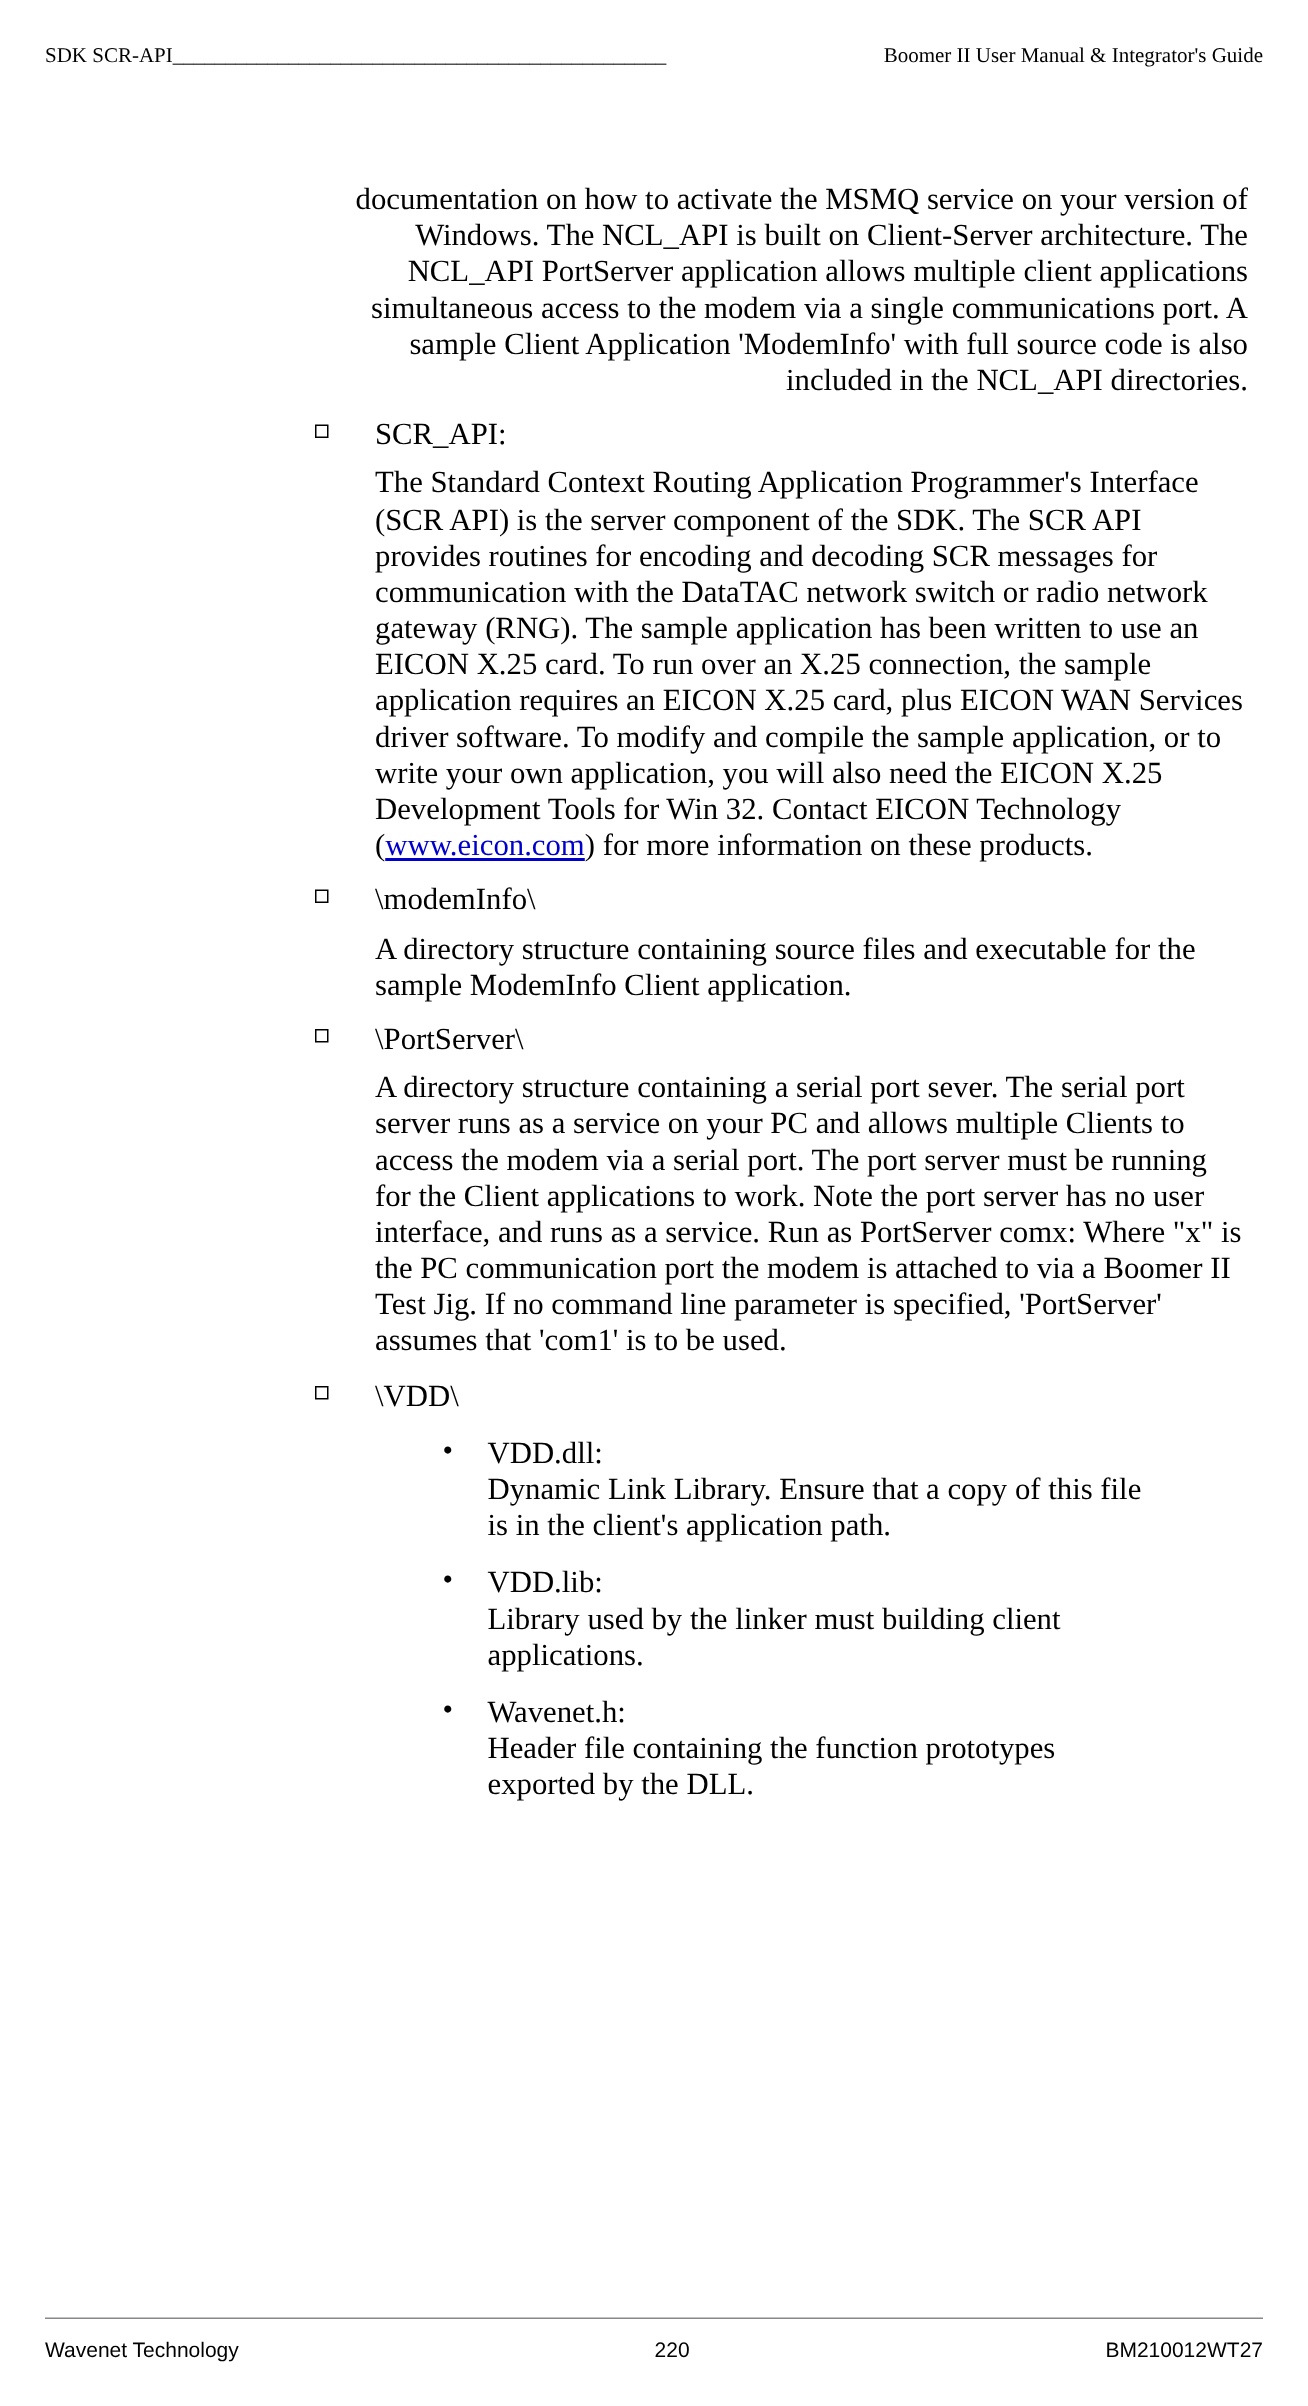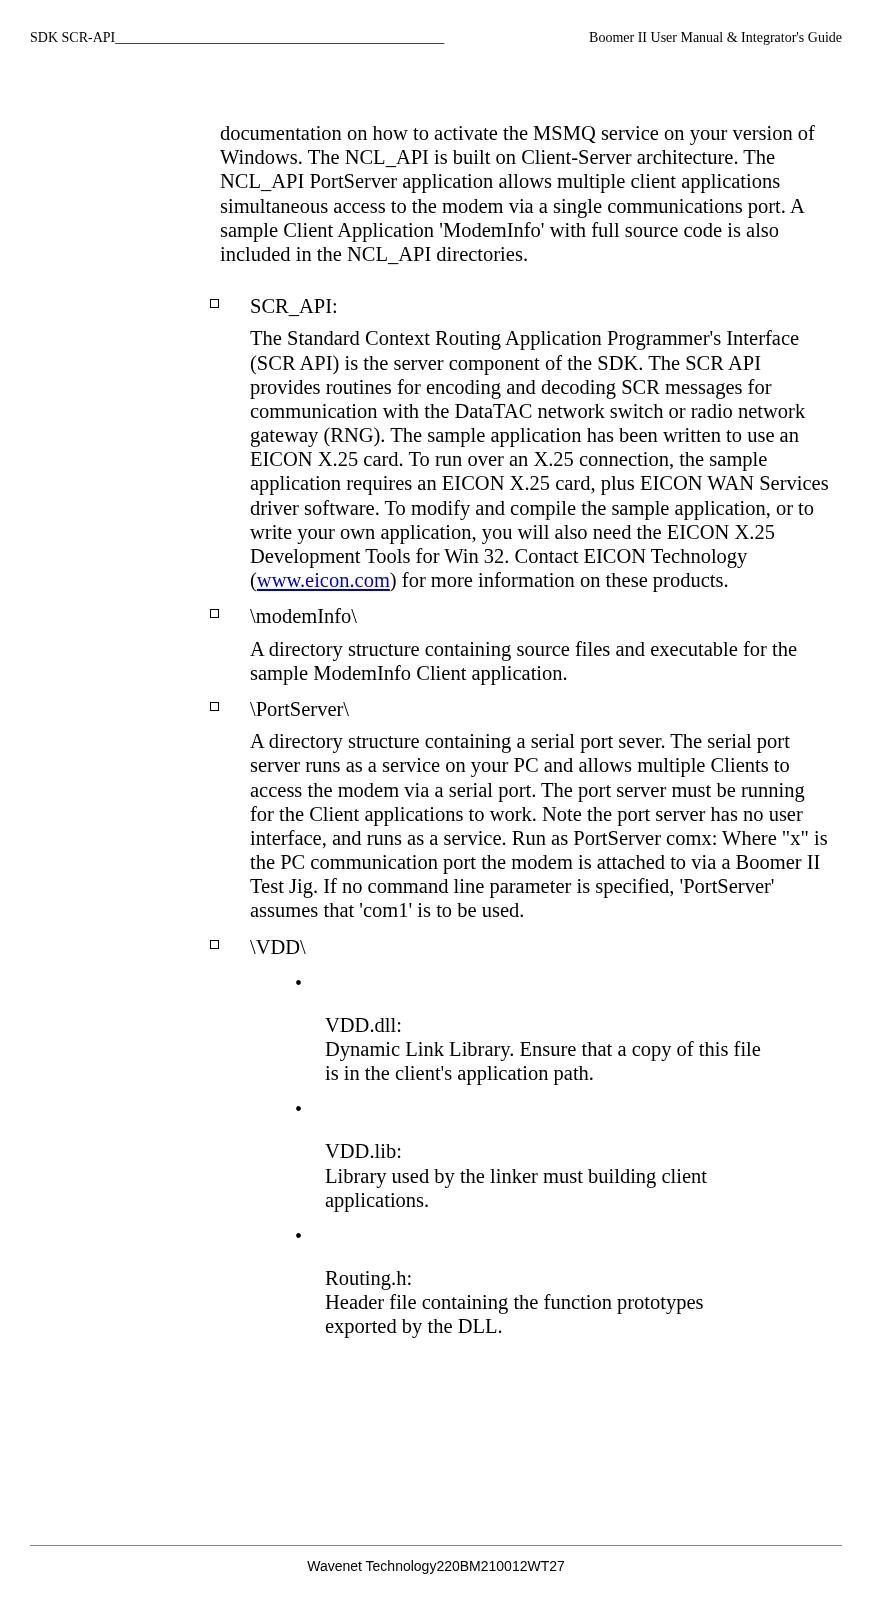--- a/index.html
+++ b/index.html
@@ -23,22 +23,22 @@
     display: inline-block;
     letter-spacing: 0px;
   }
   .content {
     padding-left: 190px;
     padding-right: 10px;
     font-size: 20.5px;
     line-height: 1.18;
   }
   .para {
-    margin-bottom: 28px;
-    text-align: left;
+    margin-bottom: 12px;
+    text-align: right;
   }
   .bullet-item {
     margin-bottom: 12px;
     position: relative;
     padding-left: 30px;
   }
   .bullet-square {
     position: absolute;
     left: -10px;
     top: 5px;
@@ -62,38 +62,37 @@
     position: absolute;
     left: 45px;
     top: 0px;
     font-size: 20px;
     line-height: 1;
   }
   .sub-label {
     display: inline-block;
     width: 100px;
     vertical-align: top;
-    margin-top: 40px;
   }
   .sub-desc {
     display: inline-block;
     width: 450px;
     vertical-align: top;
   }
   .link {
     color: #0000cc;
     text-decoration: underline;
   }
   .footer {
     position: absolute;
     bottom: 30px;
     left: 30px;
     right: 30px;
     display: flex;
-    justify-content: center;
+    justify-content: space-between;
     font-family: Arial, sans-serif;
     font-size: 14px;
     border-top: 1px solid #888888;
     padding-top: 12px;
   }
 </style>
 </head>
 <body>
 
 <div class="header">
@@ -136,21 +135,21 @@
       <span class="sub-label">VDD.dll:</span><span class="sub-desc">Dynamic Link Library. Ensure that a copy of this file is in the client's application path.</span>
     </div>
 
     <div class="sub-bullet-item">
       <span class="sub-bullet-dot">•</span>
       <span class="sub-label">VDD.lib:</span><span class="sub-desc">Library used by the linker must building client applications.</span>
     </div>
 
     <div class="sub-bullet-item">
       <span class="sub-bullet-dot">•</span>
-      <span class="sub-label">Routing.h:</span><span class="sub-desc">Header file containing the function prototypes exported by the DLL.</span>
+      <span class="sub-label">Wavenet.h:</span><span class="sub-desc">Header file containing the function prototypes exported by the DLL.</span>
     </div>
 
   </div>
 
 </div>
 
 <div class="footer">
   <span>Wavenet Technology</span>
   <span>220</span>
   <span>BM210012WT27</span>

